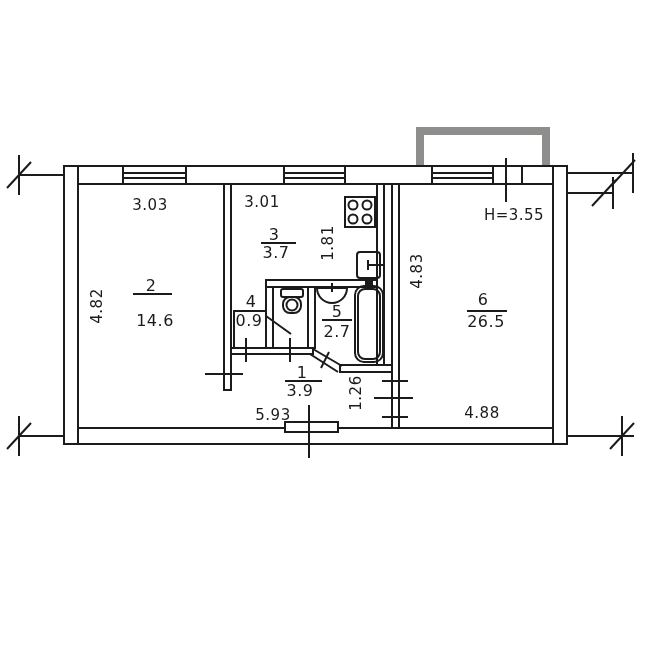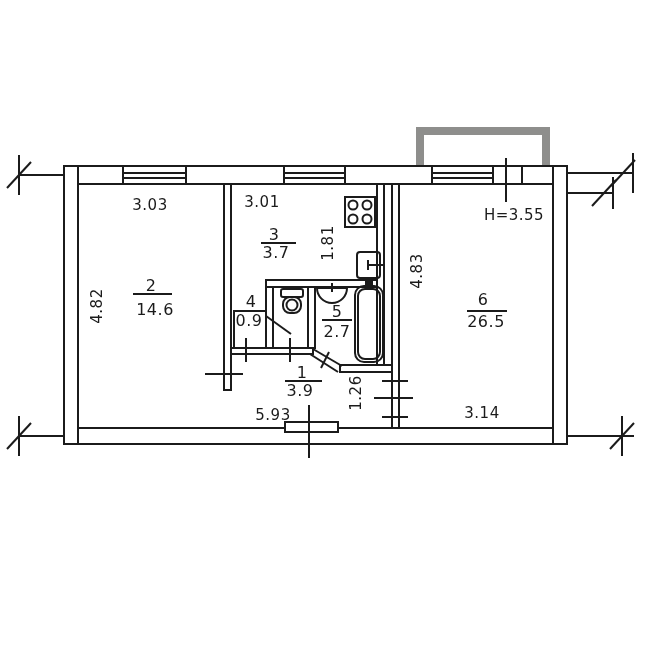--- a/index.html
+++ b/index.html
@@ -151,24 +151,24 @@
 
 
   <div class="lbl" style="left:150px;top:205px">3.03</div>
   <div class="lbl" style="left:262px;top:202px">3.01</div>
   <div class="lbl rot" style="left:328px;top:243px">1.81</div>
   <div class="lbl" style="left:514px;top:215px">H=3.55</div>
   <div class="lbl rot" style="left:97px;top:306px">4.82</div>
   <div class="lbl rot" style="left:417px;top:271px">4.83</div>
   <div class="lbl rot" style="left:356px;top:393px">1.26</div>
   <div class="lbl" style="left:273px;top:415px">5.93</div>
-  <div class="lbl" style="left:482px;top:413px">3.14</div>
+  <div class="lbl" style="left:482px;top:413px">4.88</div>
 
   <div class="lbl num" style="left:151px;top:285px">2</div>
-  <div class="lbl num" style="left:155px;top:309px">14.6</div>
+  <div class="lbl num" style="left:155px;top:320px">14.6</div>
 
   <div class="lbl num" style="left:274px;top:234px">3</div>
   <div class="lbl num" style="left:276px;top:252px">3.7</div>
 
   <div class="lbl num" style="left:251px;top:301px">4</div>
   <div class="lbl num" style="left:249px;top:320px">0.9</div>
 
   <div class="lbl num" style="left:337px;top:311px">5</div>
   <div class="lbl num" style="left:337px;top:331px">2.7</div>
 

